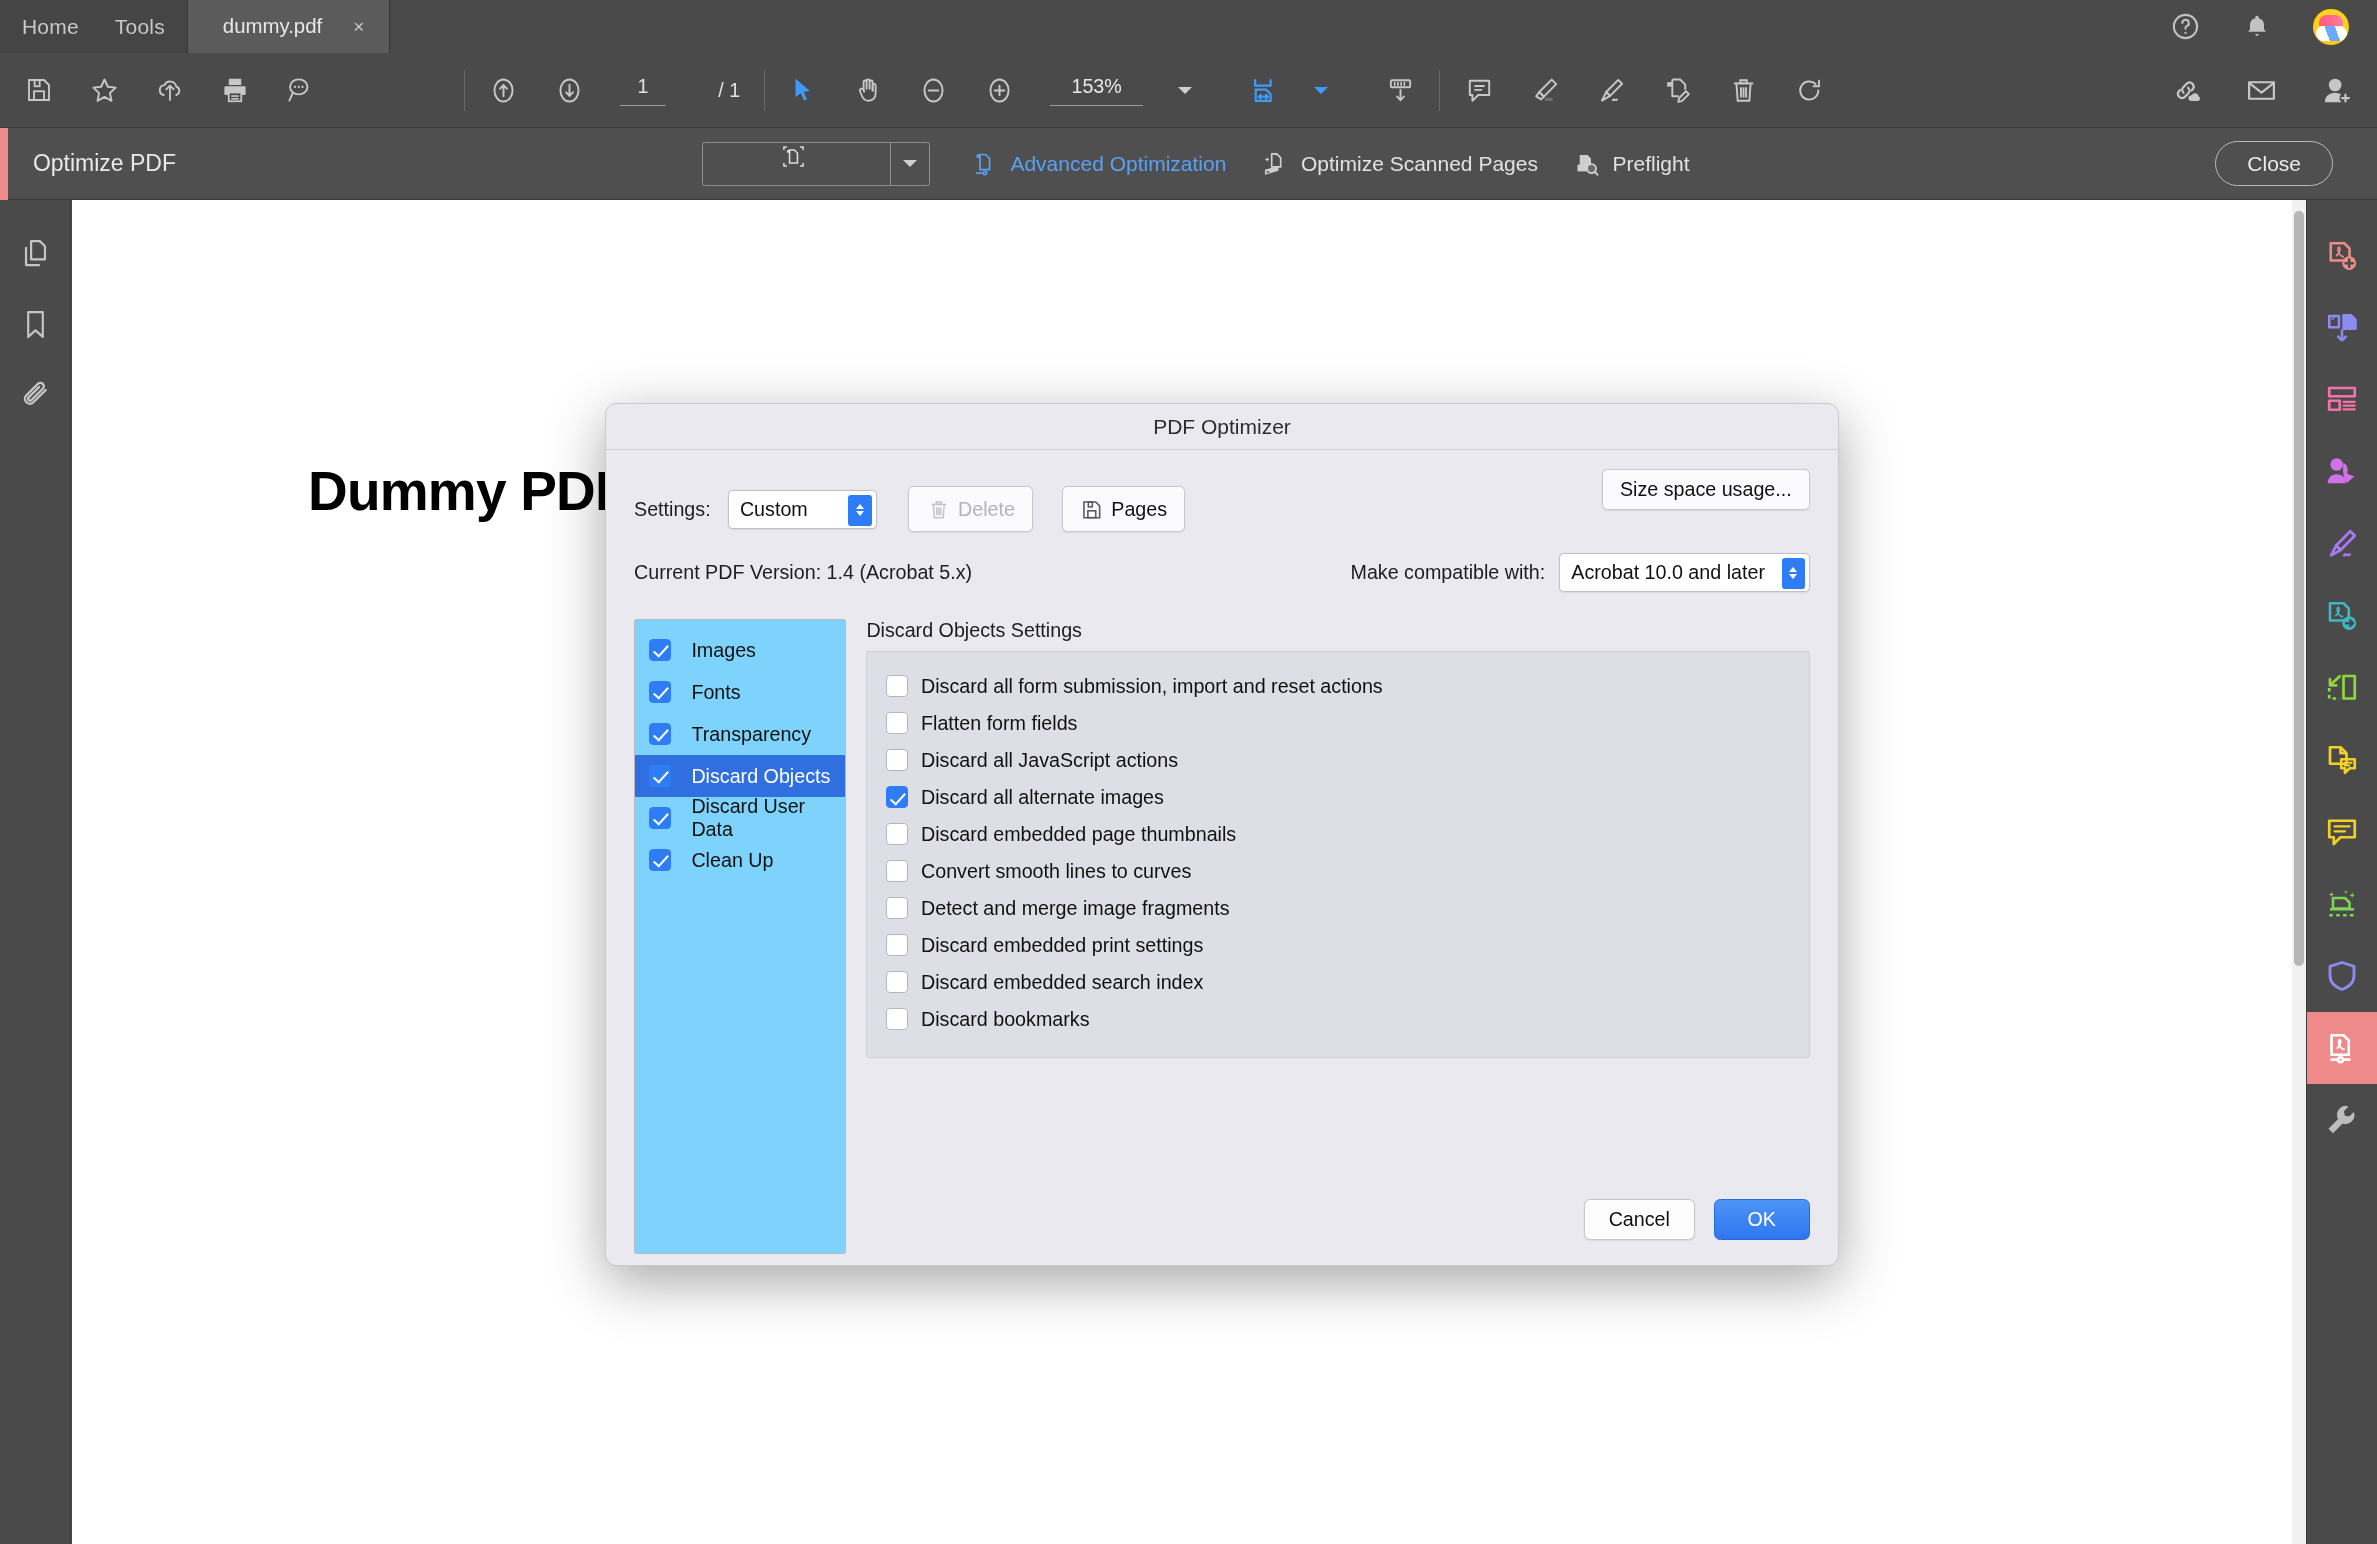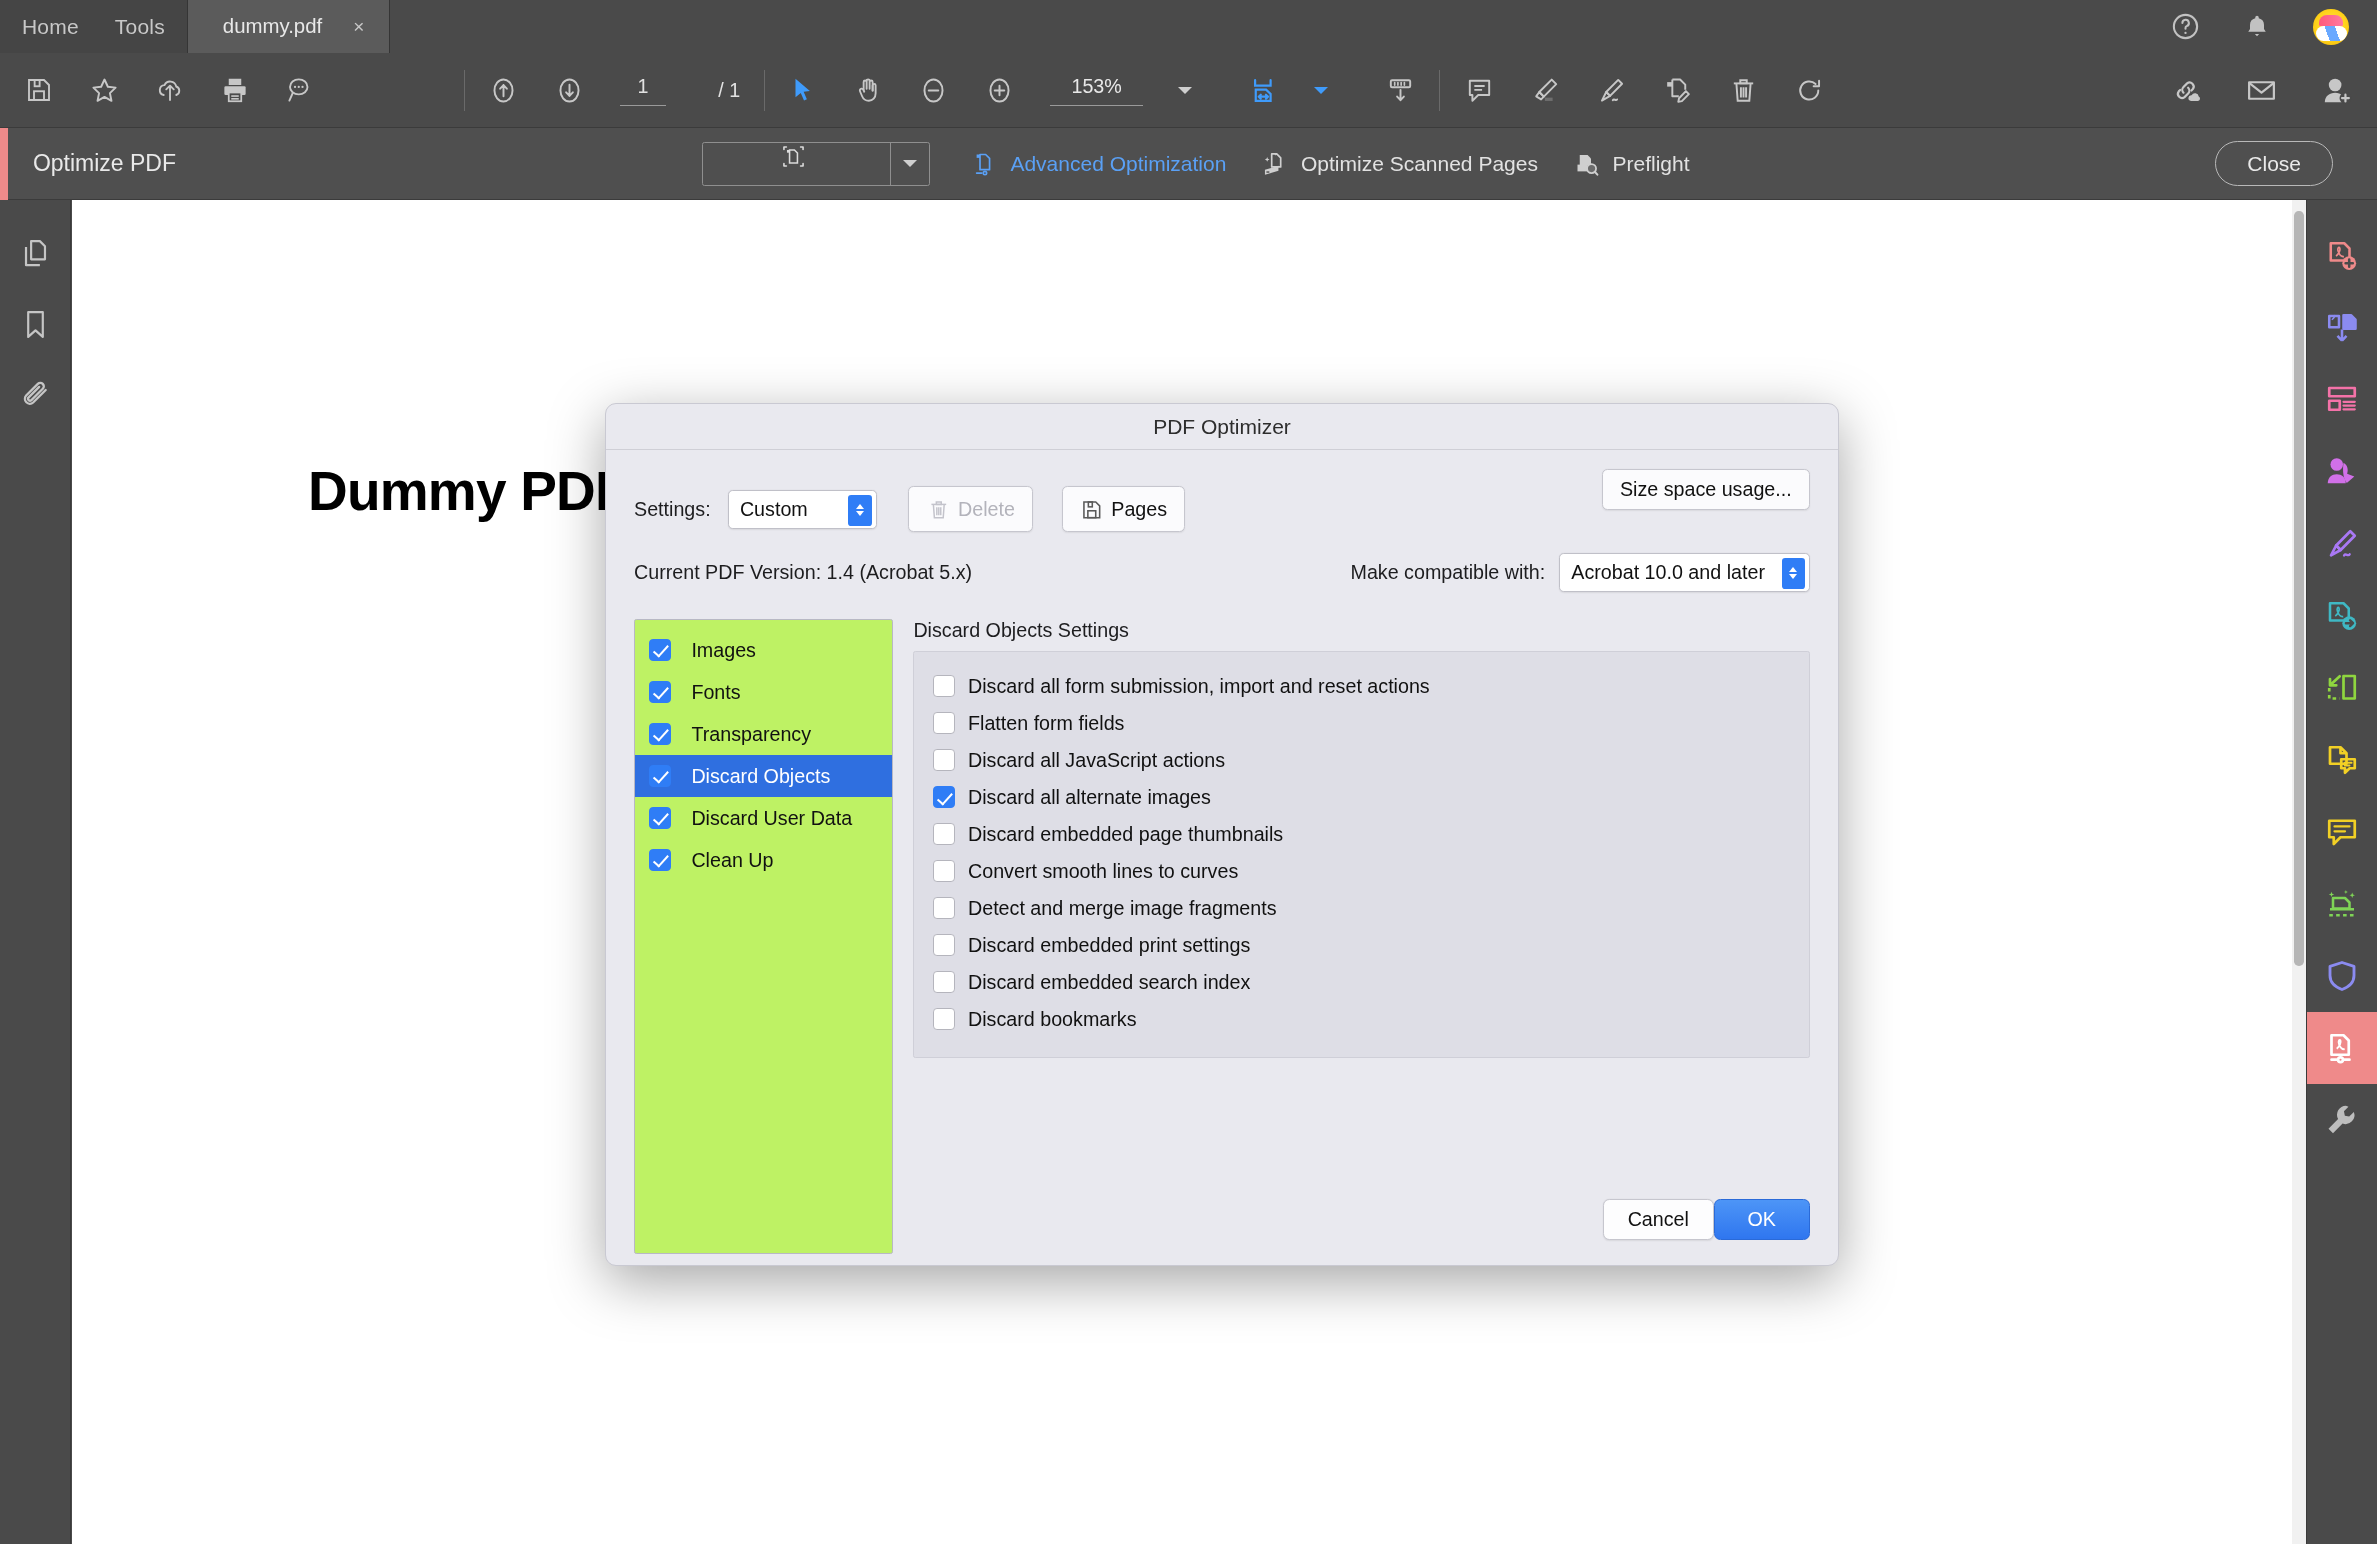--- a/index.html
+++ b/index.html
@@ -199,21 +199,21 @@
   .version-row {
     display: flex; align-items: center; margin-top: 20.4px;
   }
   .version-text { font-size: 19.7px; color: #1d1d1f; }
   .compat-wrap {
     margin-left: auto; display: flex; align-items: center; gap: 14px;
   }
 
   .panels { display: flex; gap: 20.4px; margin-top: 27px; }
   .list-panel {
-    width: 259px; height: 635px; background: #bef264;
+    width: 212px; height: 635px; background: #7dd3fc;
     border: 0.8px solid #b8b8c4; border-radius: 2.4px; padding-top: 9.4px;
   }
   .list-item {
     display: flex; align-items: center; gap: 20.4px; height: 42px;
     padding-left: 14px; font-size: 19.7px; color: #111;
   }
   .list-item.sel { background: #2f6fe0; color: #fff; }
 
   .cb {
     width: 22px; height: 22px; border-radius: 3.9px;
@@ -232,21 +232,21 @@
     background: #dedee6; border: 0.8px solid #cfcfd8; border-radius: 2.4px;
     padding: 15.7px 19px 19px 19px;
   }
   .opt-row {
     display: flex; align-items: center; gap: 12.6px; height: 37px;
     font-size: 19.7px; color: #111;
   }
 
   .dlg-footer {
     position: absolute; right: 28px; bottom: 25px;
-    display: flex; align-items: center; 
+    display: flex; align-items: center; gap: 19px;
   }
   .btn-cancel {
     background: #fdfdfe; border: 0.8px solid #c6c6ce; border-radius: 6.3px;
     height: 41px; padding: 0 23.6px; font-size: 19.7px; color: #111;
     display: flex; align-items: center; box-shadow: 0 0.8px 1.6px rgba(0,0,0,.08);
   }
   .btn-ok {
     background: linear-gradient(#4d95f7,#2f76ef); border: 0.8px solid #2a6ad8;
     border-radius: 6.3px; height: 41px; padding: 0 33px; font-size: 19.7px;
     color: #fff; display: flex; align-items: center;

